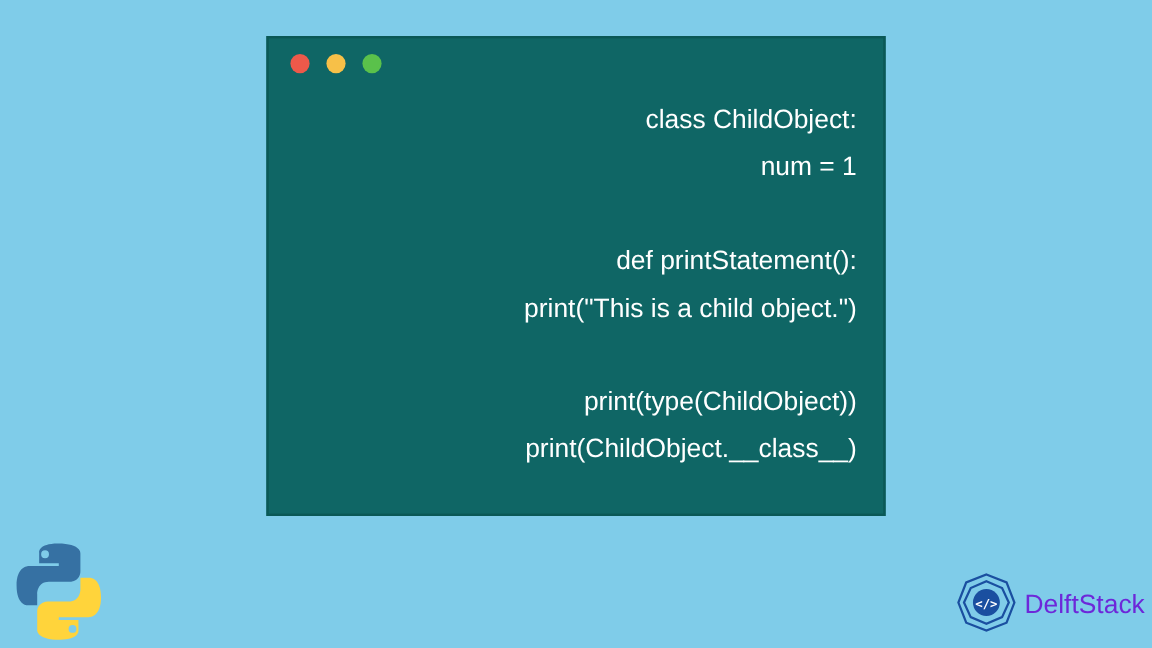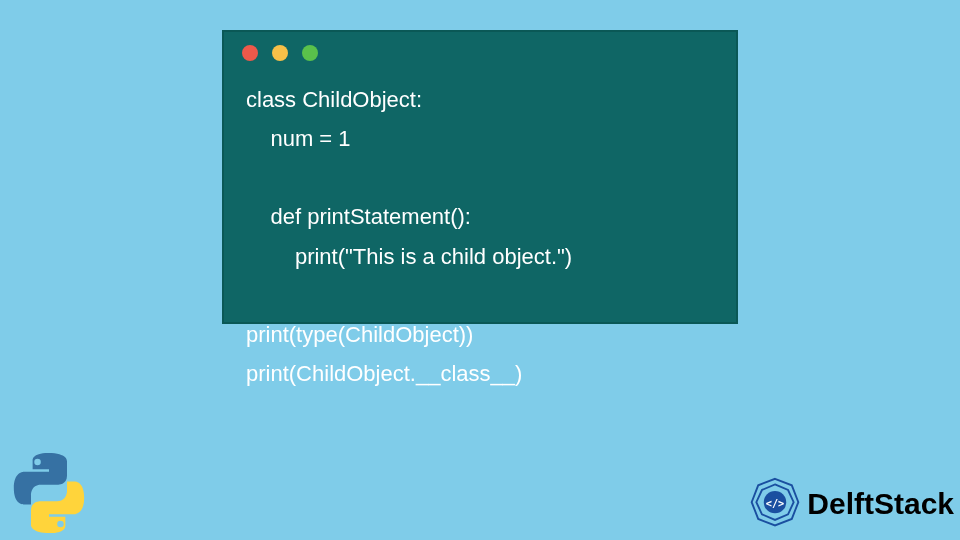--- a/index.html
+++ b/index.html
@@ -9,23 +9,24 @@
     background: #7fcce9;
     position: relative;
     font-family: -apple-system, "Segoe UI", Arial, sans-serif;
     overflow: hidden;
   }
   .code-window {
     position: absolute;
     left: 222px;
     top: 30px;
     width: 516px;
-    height: 294px;
+    height: 400px;
     background: #0f6665;
     border: 2px solid #0a5856;
+    text-align: right;
   }
   .titlebar {
     height: 42px;
     display: flex;
     align-items: center;
     padding-left: 18px;
     gap: 14px;
   }
   .dot { width: 16px; height: 16px; border-radius: 50%; }
   .dot.red { background: #ed594a; }
@@ -50,23 +51,23 @@
   .delft {
     position: absolute;
     right: 6px;
     bottom: 8px;
     display: flex;
     align-items: center;
     gap: 4px;
   }
   .delft-badge { width: 56px; height: 56px; }
   .delft-text {
-    font-size: 30px;
-    font-weight: 700;
-    color: #000000;
+    font-size: 22px;
+    font-weight: 400;
+    color: #6d28d9;
     font-family: "Segoe UI", Arial, sans-serif;
   }
 </style>
 </head>
 <body>
 
 <div class="code-window">
   <div class="titlebar">
     <span class="dot red"></span>
     <span class="dot yellow"></span>

